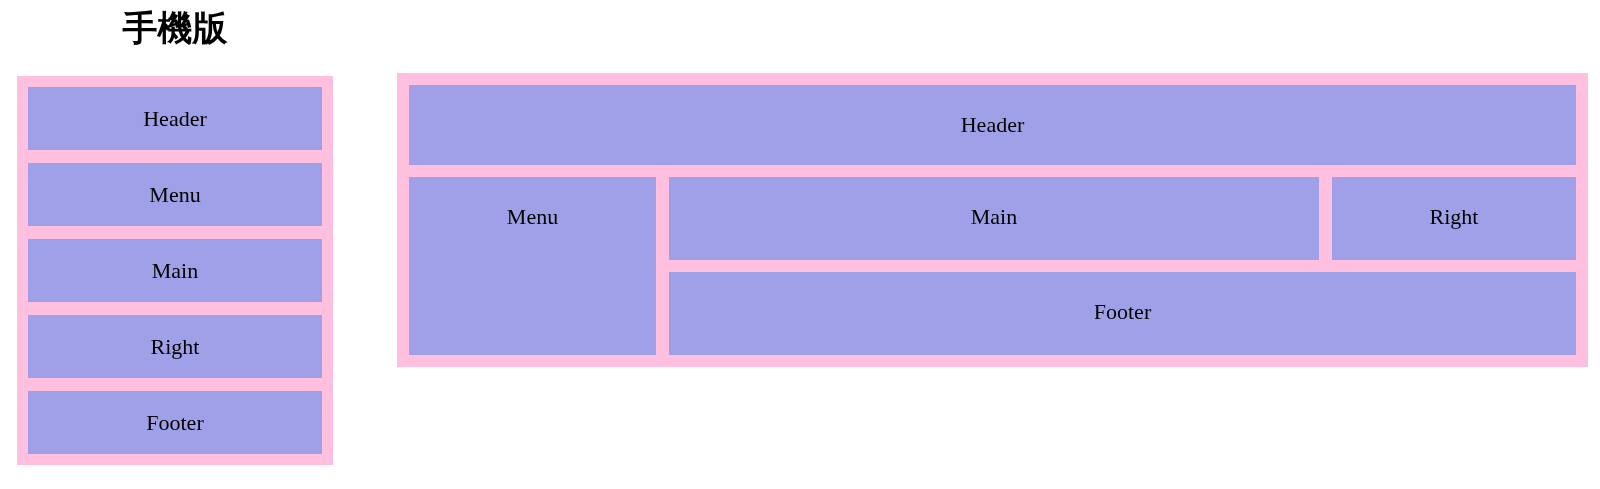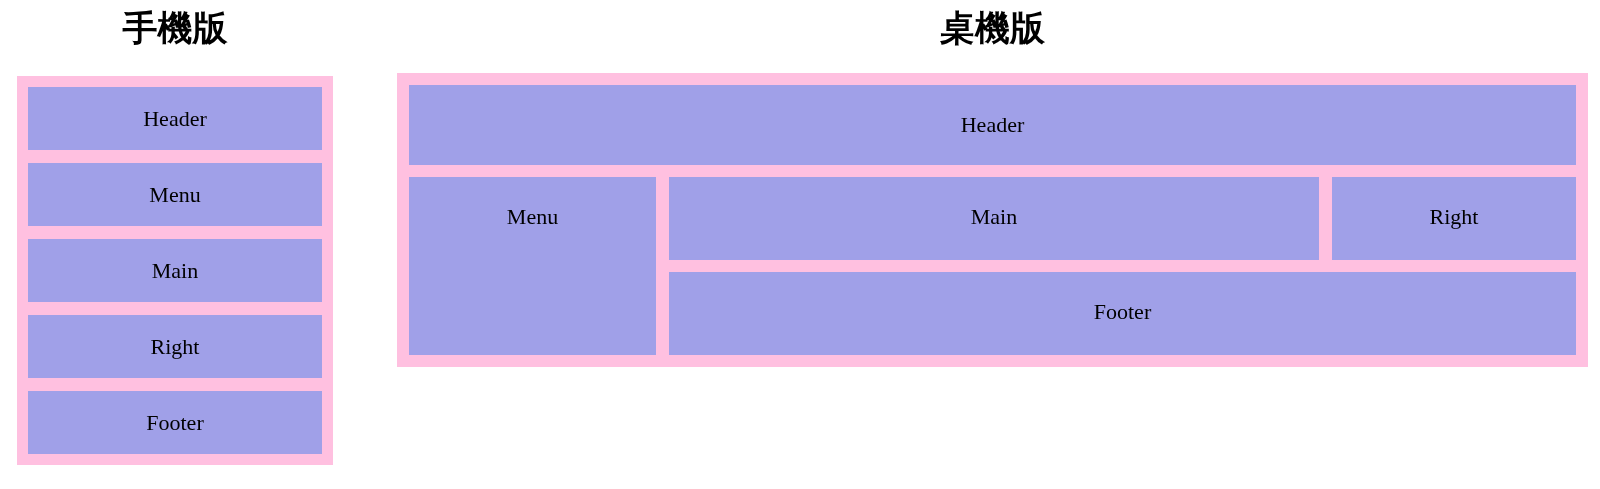--- a/index.html
+++ b/index.html
@@ -104,21 +104,20 @@
       <span>Main</span>
     </div>
     <div class="layout-box">
       <span>Right</span>
     </div>
     <div class="layout-box">
       <span>Footer</span>
     </div>
   </div>
 
-  <div class="panel-title desktop-title">桌機版</div>
 
   <div class="layout-container desktop-container">
     <div class="layout-box d-header">
       <span>Header</span>
     </div>
     <div class="layout-box d-menu">
       <span>Menu</span>
     </div>
     <div class="layout-box d-main">
       <span>Main</span>

